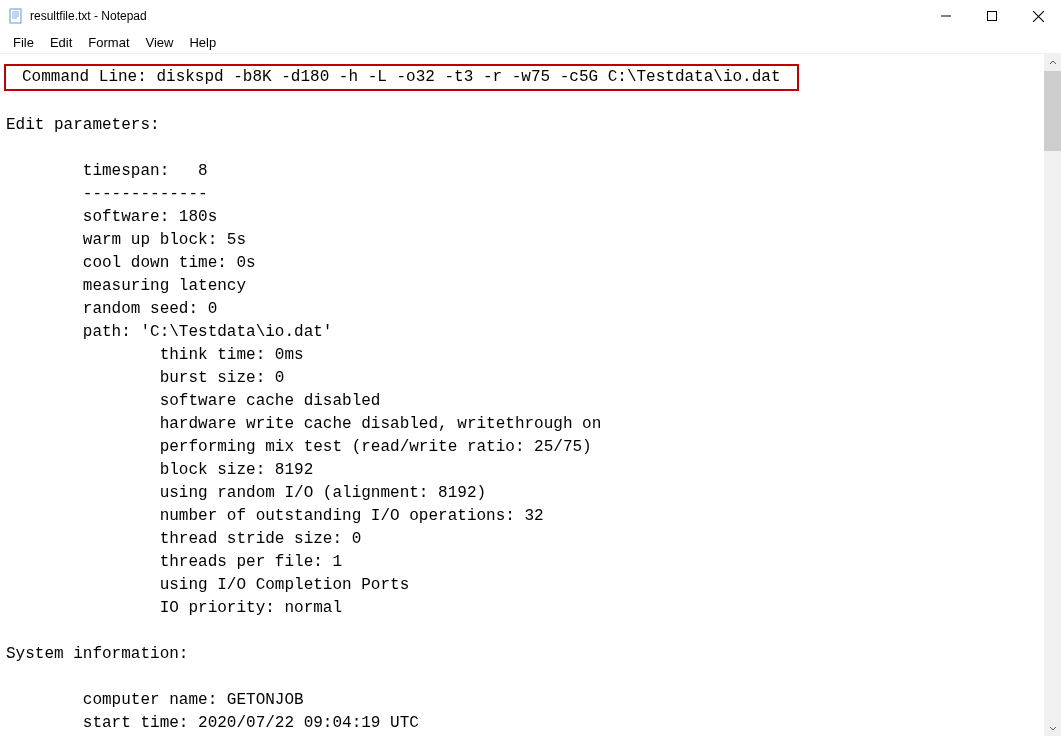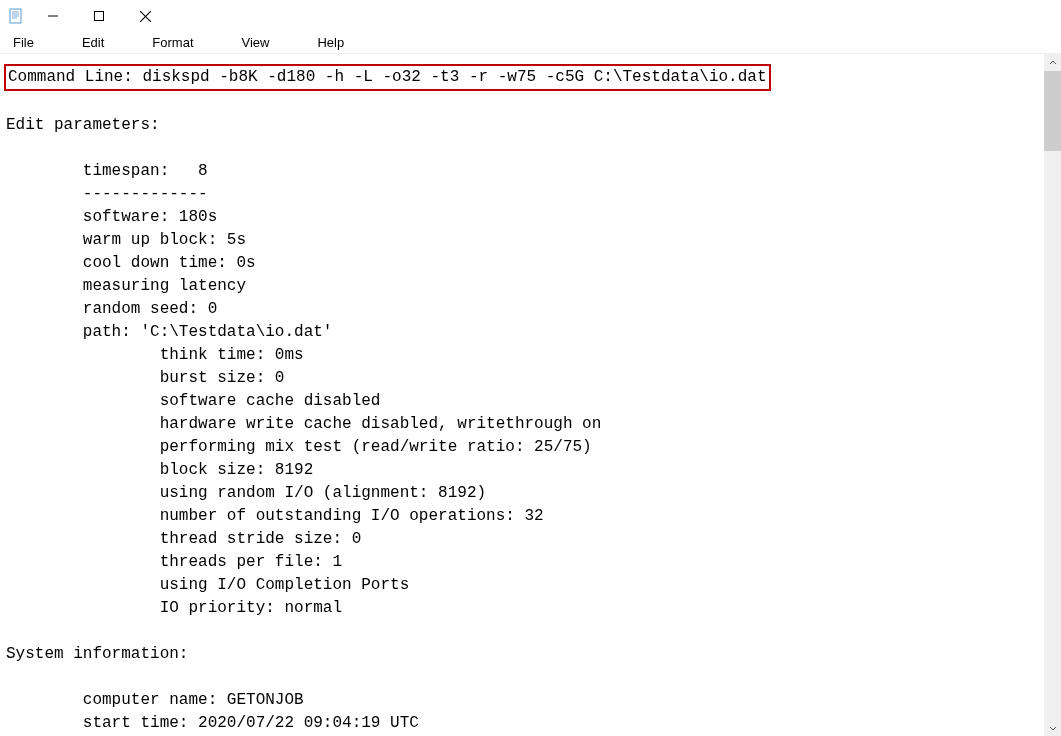--- a/index.html
+++ b/index.html
@@ -48,21 +48,20 @@
     .titlebar-btn svg { width: 10px; height: 10px; }
     .titlebar-btn.close svg { width: 11px; height: 11px; }
     .menubar {
       display: flex;
       align-items: center;
       height: 22px;
       padding-left: 5px;
       font-size: 13px;
       color: #000;
       border-bottom: 1px solid #f0f0f0;
-      gap: 32px;
     }
     .menubar-item {
       padding: 2px 8px;
     }
     .content-wrap {
       display: flex;
       height: calc(736px - 32px - 22px);
     }
     .content {
       flex: 1;
@@ -70,21 +69,21 @@
       font-family: Consolas, "Courier New", monospace;
       font-size: 16px;
       line-height: 23px;
       white-space: pre;
       color: #000;
       overflow: hidden;
     }
     .highlight-line {
       border: 2px solid #c00000;
       display: inline-block;
-      padding: 0 2px;
+      padding: 0 16px;
       margin-left: -2px;
       text-align: right;
     }
     .scrollbar {
       width: 17px;
       background: #f0f0f0;
       display: flex;
       flex-direction: column;
     }
     .scroll-arrow {
@@ -114,20 +113,21 @@
   <span class="titlebar-icon">
     <svg viewBox="0 0 16 16">
       <rect x="2" y="1" width="11" height="14" fill="#fff" stroke="#5a9bd5" stroke-width="1"></rect>
       <line x1="4" y1="4" x2="11" y2="4" stroke="#5a9bd5" stroke-width="0.8"></line>
       <line x1="4" y1="6" x2="11" y2="6" stroke="#5a9bd5" stroke-width="0.8"></line>
       <line x1="4" y1="8" x2="11" y2="8" stroke="#5a9bd5" stroke-width="0.8"></line>
       <line x1="4" y1="10" x2="9" y2="10" stroke="#5a9bd5" stroke-width="0.8"></line>
       <rect x="1.5" y="1" width="1.5" height="14" fill="#a8c8e8"></rect>
     </svg>
   </span>
+  <span class="titlebar-text">resultfile.txt - Notepad</span>
   <div class="titlebar-controls">
     <div class="titlebar-btn">
       <svg viewBox="0 0 10 10">
           <line x1="0" y1="5" x2="10" y2="5" stroke="#000" stroke-width="1"></line>
         </svg>
     </div>
     <div class="titlebar-btn">
       <svg viewBox="0 0 10 10">
           <rect x="0.5" y="0.5" width="9" height="9" fill="none" stroke="#000" stroke-width="1"></rect>
         </svg>

